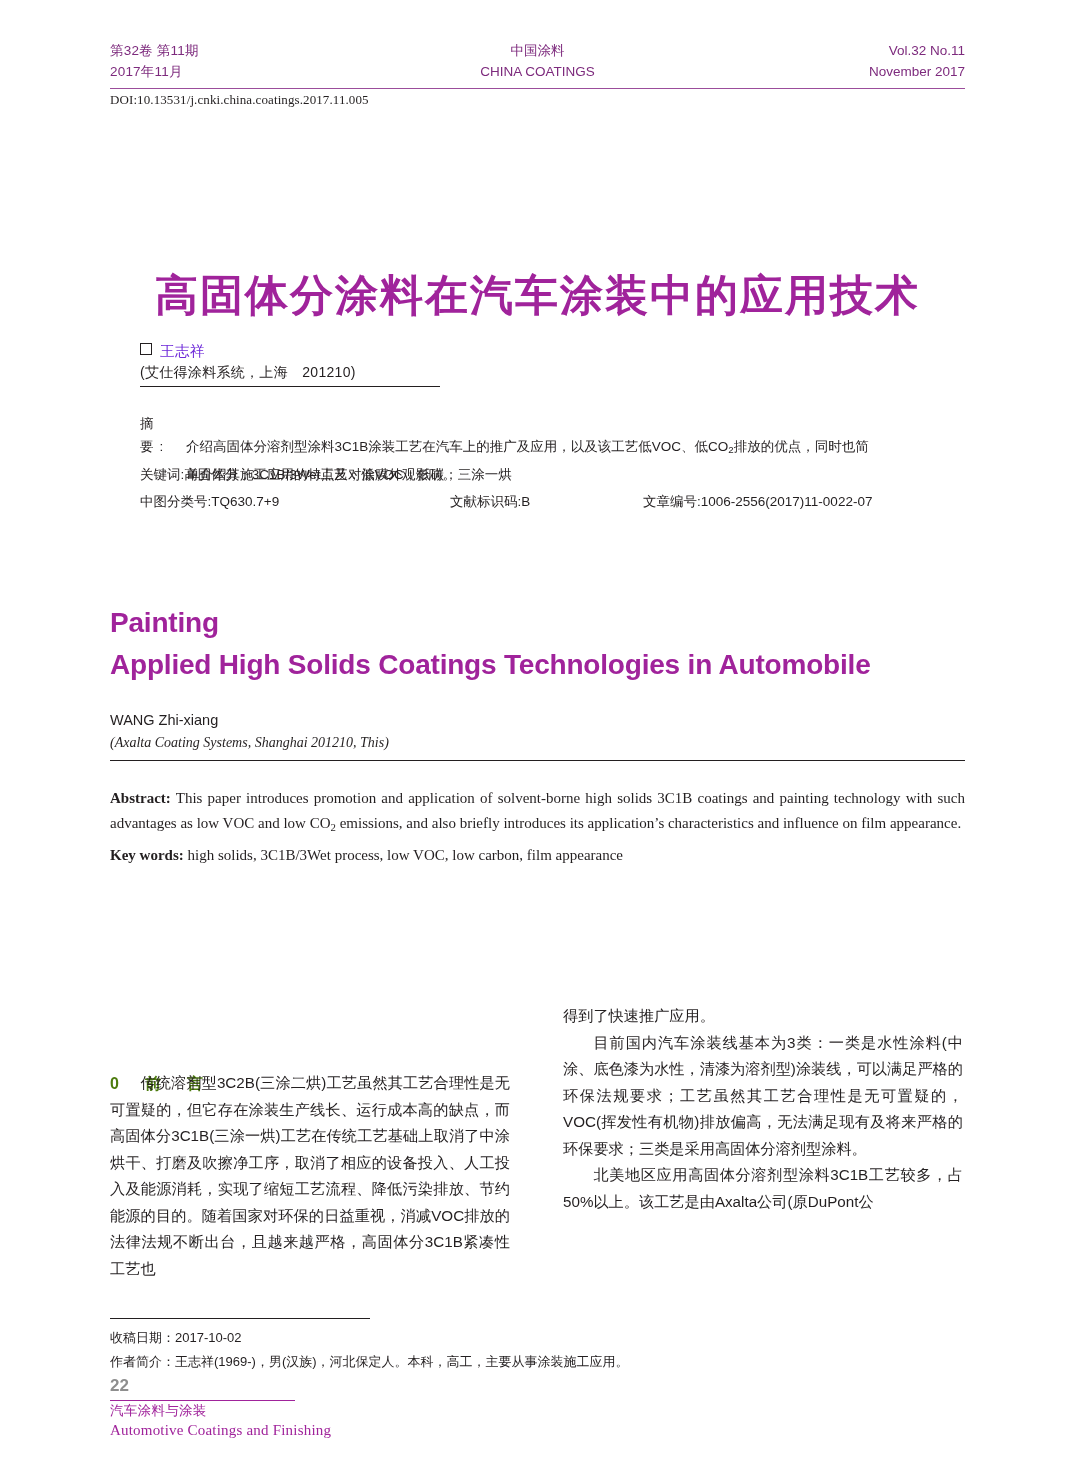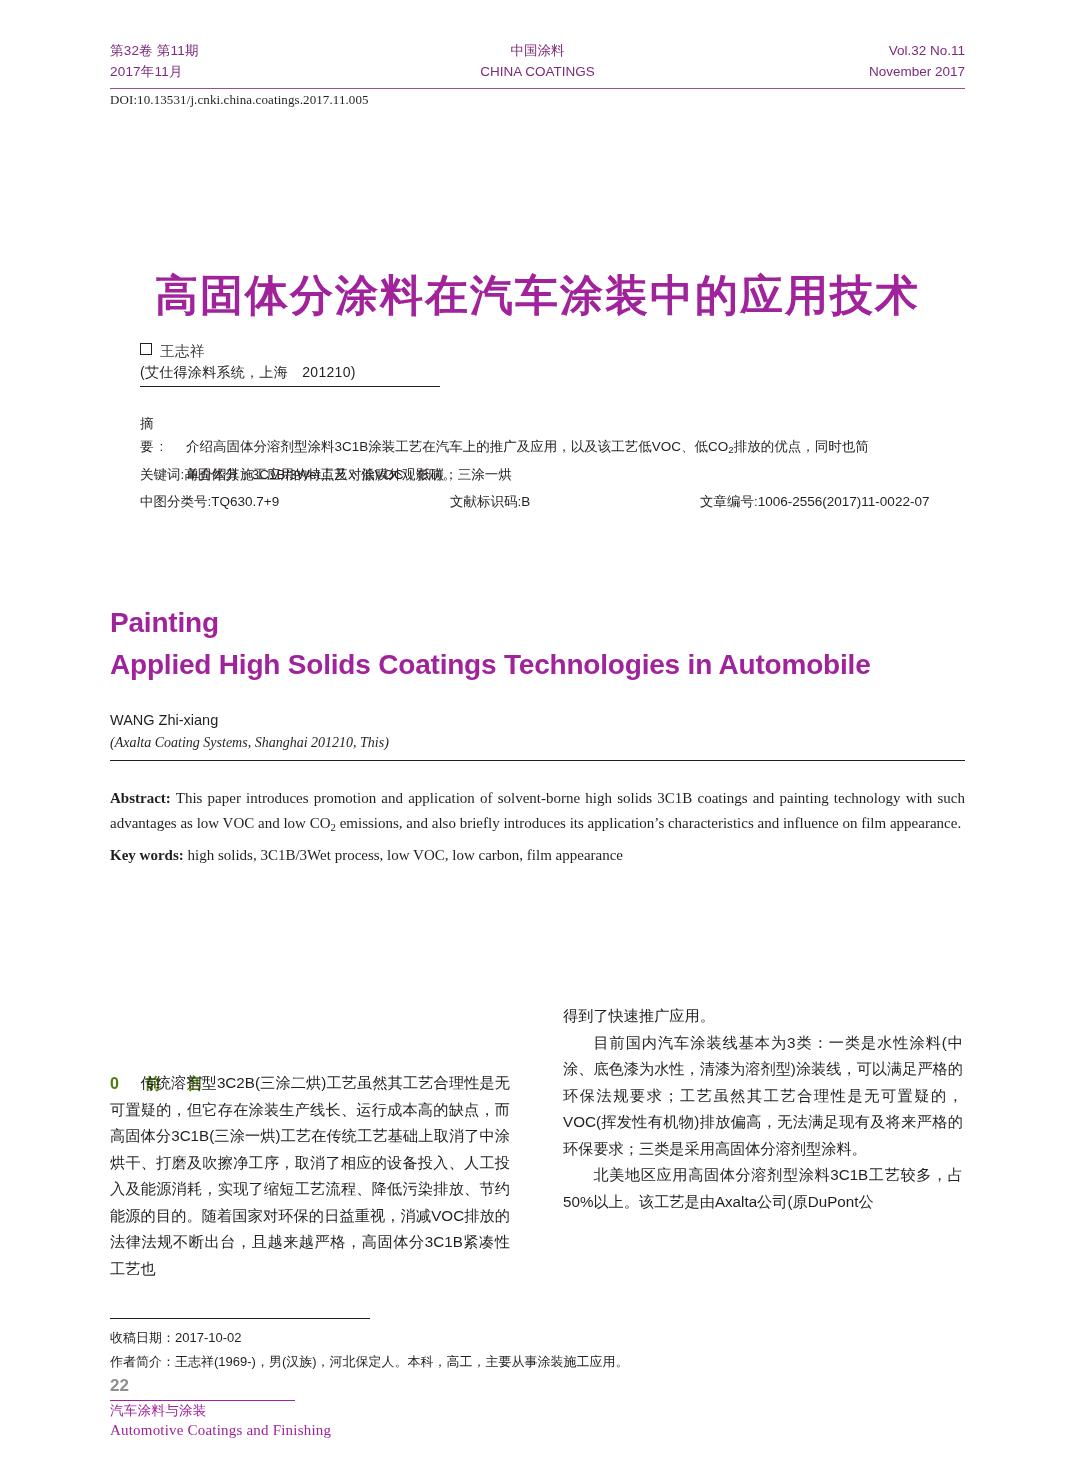--- a/index.html
+++ b/index.html
@@ -85,21 +85,21 @@
     font-weight: bold;
     color: #a0239b;
     letter-spacing: 2px;
     line-height: 54px;
   }
   .author-line {
     position: absolute;
     left: 140px;
     top: 342px;
     font-size: 14.5px;
-    color: #404040;
+    color: #6d28d9;
     letter-spacing: 0.5px;
   }
   .author-box {
     display: inline-block;
     width: 10px;
     height: 10px;
     border: 1px solid #231f20;
     margin-right: 8px;
     vertical-align: 1px;
   }
@@ -154,21 +154,21 @@
   .class-row {
     position: absolute;
     left: 140px;
     top: 491px;
     width: 825px;
     font-size: 13.5px;
     line-height: 22px;
   }
   .class-row .c1 { position: absolute; left: 0; top: 0; }
   .class-row .c2 { position: absolute; left: 310px; top: 0; }
-  .class-row .c3 { position: absolute; left: 560px; top: 0; }
+  .class-row .c3 { position: absolute; left: 503px; top: 0; }
 
   
   .title-en {
     position: absolute;
     left: 110px;
     top: 602px;
     width: 830px;
     font-family: "Liberation Sans", sans-serif;
     font-size: 28px;
     font-weight: bold;

